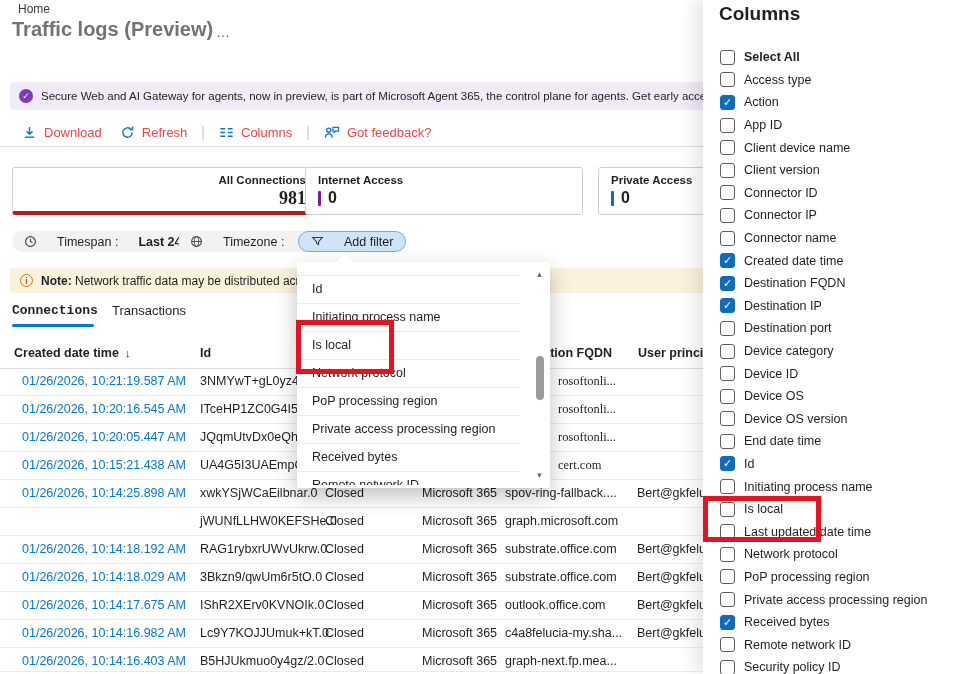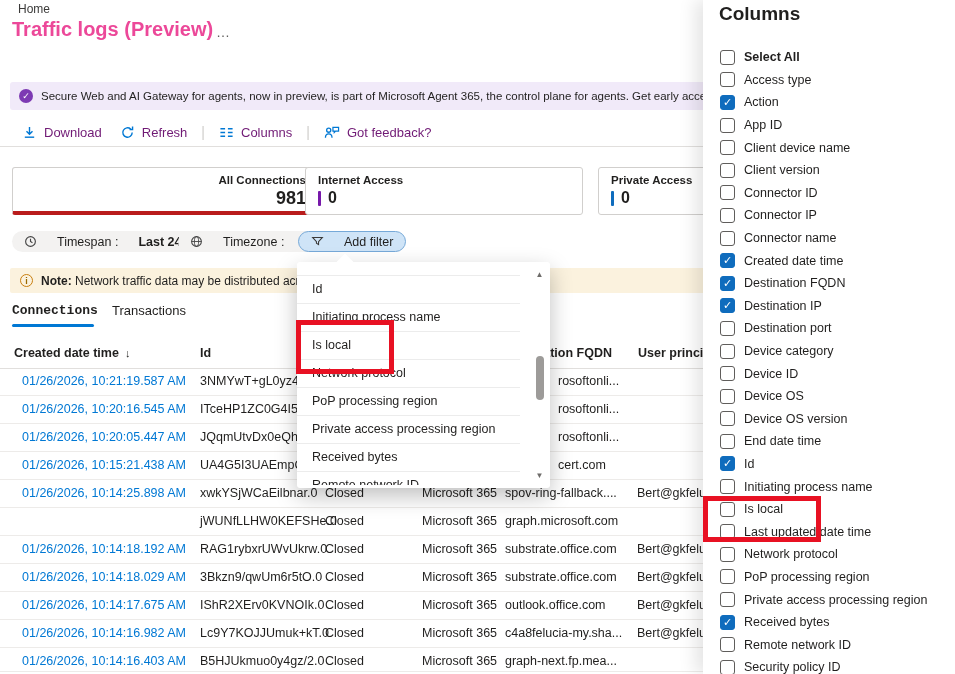--- a/index.html
+++ b/index.html
@@ -1,42 +1,42 @@
 <!DOCTYPE html>
 <html><head>
 <meta charset="utf-8">
 <style>
   html,body{margin:0;padding:0;background:#fff;}
   .stage{position:relative;width:955px;height:674px;overflow:hidden;background:#fff;
          font-family:"Liberation Sans","DejaVu Sans",sans-serif;color:#201f1e;}
   .abs{position:absolute;}
   
   .breadcrumb{left:18px;top:2px;font-size:12px;color:#3b3a39;}
-  .page-title{left:12px;top:18px;font-size:20px;font-weight:700;color:#ec4899;}
+  .page-title{left:12px;top:18px;font-size:20px;font-weight:700;color:#737373;}
   .title-dots{left:216px;top:24px;font-size:14px;color:#605e5c;letter-spacing:1px;}
   
   .banner{left:10px;top:82px;width:938px;height:28px;background:#f1eaf9;border-radius:3px;
           display:flex;align-items:center;gap:8px;padding-left:9px;box-sizing:border-box;overflow:hidden;}
   .banner-ico{width:14px;height:14px;border-radius:50%;background:#7d3ab3;color:#fff;font-size:9px;
           line-height:14px;text-align:center;flex:0 0 14px;}
   .banner-text{font-size:11.5px;white-space:nowrap;color:#201f1e;}
   
   .toolbar{left:18px;top:119px;height:26px;display:flex;align-items:center;gap:10px;font-size:13px;}
-  .tbtn{display:inline-flex;align-items:center;gap:7px;cursor:pointer;color:#701a75;padding:2px 4px;}
+  .tbtn{display:inline-flex;align-items:center;gap:7px;cursor:pointer;color:#ef4444;padding:2px 4px;}
   .tbtn svg{display:block;}
   .tb-sep{color:#d0cecc;font-size:14px;}
   .hline{left:0;top:146px;width:955px;height:1px;background:#e1dfdd;}
   
   .card{top:167px;height:48px;background:#fff;border:1px solid #d1cfcd;border-radius:3px;
         box-sizing:border-box;padding:6px 12px 0 12px;}
   .card1{left:12px;width:307px;border-bottom:4px solid #b91c1c;text-align:right;}
   .card2{left:305px;width:278px;}
   .card3{left:598px;width:278px;}
   .card-label{font-size:11.5px;font-weight:700;}
-  .card-value{font-size:18px;font-weight:600;margin-top:2px;}
+  .card-value{font-size:18px;font-weight:600;margin-top:2px;font-family:Liberation Serif, serif;}
   .card-zero{display:flex;align-items:center;margin-top:3px;font-size:16px;font-weight:600;}
   .vbar{width:3px;height:15px;margin-right:7px;border-radius:1px;}
   .vbar-purple{background:#7719aa;}
   .vbar-blue{background:#0f6cbd;}
   
   .pill{top:231px;height:21px;border-radius:11px;background:#f3f2f1;display:inline-flex;
         align-items:center;gap:20px;padding:0 12px;font-size:12.5px;box-sizing:border-box;cursor:pointer;}
   .pill b{font-weight:700;}
   .pill1{left:12px;}
   .pill2{left:178px;}
@@ -57,21 +57,21 @@
   .th{position:absolute;top:6px;white-space:nowrap;}
   .sort{font-weight:400;font-size:11px;margin-left:6px;}
   .tbody{left:0;top:368px;width:955px;}
   .trow{position:relative;height:27px;border-bottom:1px solid #edebe9;font-size:12.5px;}
   .trow span{position:absolute;top:0;line-height:27px;white-space:nowrap;}
   .c1{left:22px;color:#0078d4;}
   .c2{left:200px;}
   .c3{left:325px;}
   .c4{left:422px;}
   .c5{left:505px;}
-  .c5.tail{padding-left:53px;}
+  .c5.tail{padding-left:53px;font-family:Liberation Serif, serif;}
   .c6{left:637px;}
   .hc1{left:14px;} .hc2{left:200px;} .hc5{left:505px;} .hc6{left:638px;}
   
   .dropdown{left:297px;top:262px;width:253px;height:226px;background:#fff;border-radius:3px;
             box-shadow:0 8px 22px rgba(0,0,0,.25);z-index:10;}
   .dd-callout{position:absolute;left:42px;top:-6px;width:12px;height:12px;background:#fff;transform:rotate(45deg);}
   .dd-list{list-style:none;margin:13px 0 0 0;padding:0;overflow:hidden;height:210px;}
   .dd-item{height:27px;line-height:27px;padding-left:15px;border-top:1px solid #ececec;font-size:12.5px;
            width:208px;cursor:pointer;white-space:nowrap;}
   .dd-scroll{position:absolute;right:3px;top:6px;bottom:6px;width:15px;text-align:center;}

